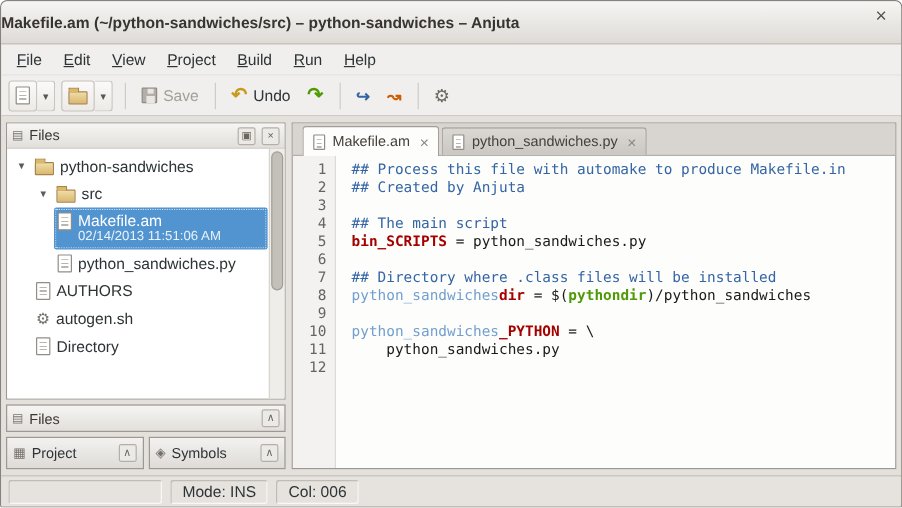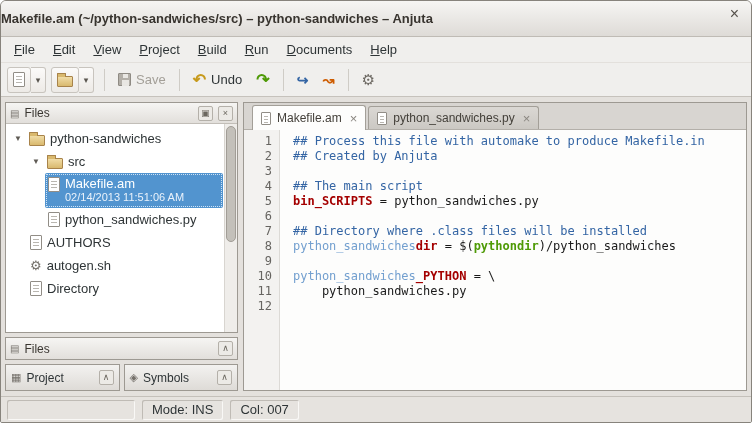--- a/index.html
+++ b/index.html
@@ -131,21 +131,20 @@
     <span class="win-close">×</span>
   </div>
 
   <div class="menubar">
       <div class="menu-item"><span class="mn">F</span>ile</div>
       <div class="menu-item"><span class="mn">E</span>dit</div>
       <div class="menu-item"><span class="mn">V</span>iew</div>
       <div class="menu-item"><span class="mn">P</span>roject</div>
       <div class="menu-item"><span class="mn">B</span>uild</div>
       <div class="menu-item"><span class="mn">R</span>un</div>
-      <div class="menu-item"><span class="mn">D</span>ocuments</div>
       <div class="menu-item"><span class="mn">H</span>elp</div>
     </div>
 
   <div class="toolbar">
     <div class="tb-btn framed">
       <span class="icon-page"></span>
     </div>
     <span class="tb-arrow">▾</span>
     <div class="tb-btn framed">
       <span class="icon-folder"></span>
@@ -287,16 +286,16 @@
           </div>
         <div class="code-lines"><div class="cline"><span class="tok-comment">## Process this file with automake to produce Makefile.in</span></div><div class="cline"><span class="tok-comment">## Created by Anjuta</span></div><div class="cline">&nbsp;</div><div class="cline"><span class="tok-comment">## The main script</span></div><div class="cline"><span class="tok-target">bin_SCRIPTS</span><span class="tok-plain"> = python_sandwiches.py</span></div><div class="cline">&nbsp;</div><div class="cline"><span class="tok-comment">## Directory where .class files will be installed</span></div><div class="cline"><span class="tok-prefix">python_sandwiches</span><span class="tok-target">dir</span><span class="tok-plain"> = $(</span><span class="tok-var">pythondir</span><span class="tok-plain">)/python_sandwiches</span></div><div class="cline">&nbsp;</div><div class="cline"><span class="tok-prefix">python_sandwiches</span><span class="tok-target">_PYTHON</span><span class="tok-plain"> = \</span></div><div class="cline"><span class="tok-plain">    python_sandwiches.py</span></div><div class="cline">&nbsp;</div></div>
       </div>
     </div>
 
   </div>
 
   <div class="statusbar">
     <div class="sb-seg sb-grip"></div>
     <div class="sb-seg">Mode: INS</div>
-    <div class="sb-seg">Col: 007</div>
+    <div class="sb-seg">Col: 006</div>
   </div>
 
 </div>
 
 </body></html>

